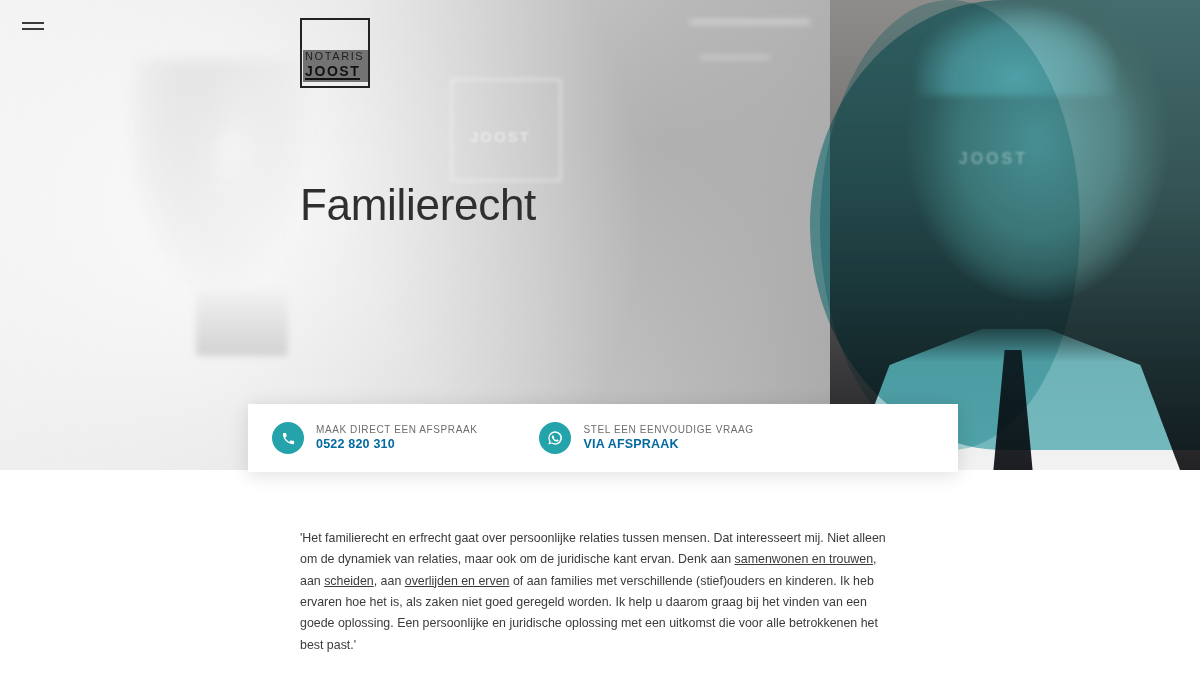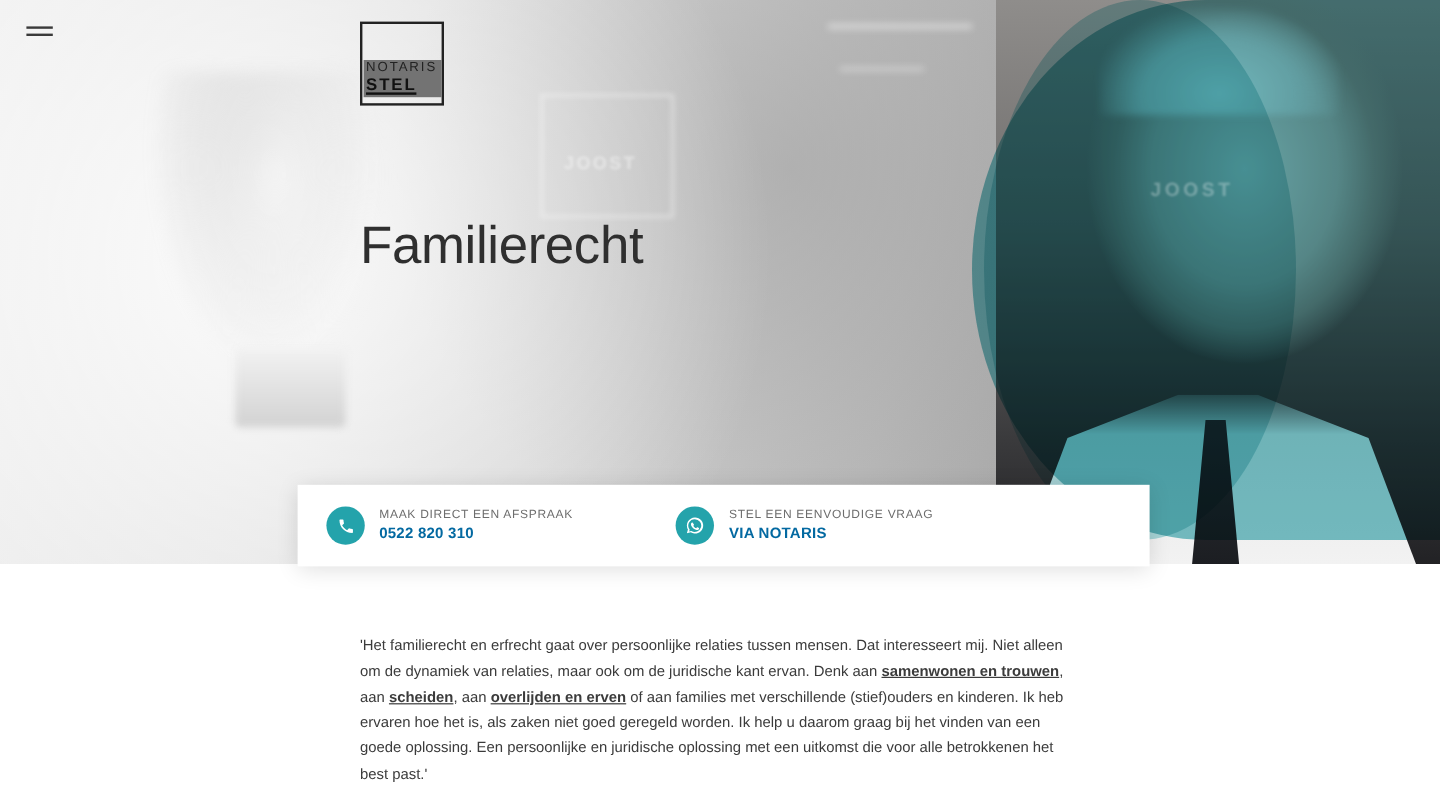--- a/index.html
+++ b/index.html
@@ -139,21 +139,21 @@
     font-size: 44px; line-height: 1.06; color: #2f2f2f; font-weight: 400;
     letter-spacing: -0.3px;
   }
   .hero-title span { display: block; }
 
   
   .contact-card {
     position: absolute; left: 248px; top: 404px; width: 710px; height: 68px;
     background: #ffffff;
     box-shadow: 0 3px 18px rgba(0,0,0,0.13);
-    display: flex; align-items: center; gap: 24px;
+    display: flex; align-items: center;
   }
   .contact-item { display: flex; align-items: center; }
   .contact-item.one { margin-left: 24px; }
   .contact-item.two { margin-left: 62px; justify-content: flex-end; }
   .circle-icon {
     width: 32px; height: 32px; border-radius: 50%;
     background: #24a3ab; color: #fff;
     display: flex; align-items: center; justify-content: center;
     font-size: 15px; flex: 0 0 auto;
   }
@@ -166,21 +166,21 @@
   }
   .contact-text .bottom.plain { font-weight: 700; }
 
   
   .content {
     position: absolute; left: 300px; top: 528px; width: 600px;
   }
   .content p {
     font-size: 12.4px; line-height: 1.72; color: #3b3b3b; margin-bottom: 17px;
   }
-  .content a { color: #3b3b3b; text-decoration: underline; font-weight: bold; }
+  .content a { color: #3b3b3b; text-decoration: underline; }
 
   
   .bottom-edge {
     position: absolute; left: 0; bottom: 0; width: 1200px; height: 2px;
     background: #ffffff;
   }
 </style>
 </head>
 <body>
 
@@ -208,21 +208,21 @@
   </div>
 
   <div class="hamburger">
     <span></span>
     <span></span>
   </div>
 
   <a class="logo" href="#"></a>
   <div class="logo-text">
     <div class="l1">NOTARIS</div>
-    <div class="l2">STEL</div>
+    <div class="l2">JOOST</div>
   </div>
 
   <h1 class="hero-title">
     <span>Familierecht</span>
   </h1>
 
   <div class="contact-card">
 
     <div class="contact-item one">
       <div class="circle-icon">
@@ -237,21 +237,21 @@
     </div>
 
     <div class="contact-item two">
       <div class="circle-icon">
         <svg width="16" height="16" viewBox="0 0 24 24" fill="#ffffff" aria-hidden="true">
           <path d="M12 2a10 10 0 0 0-8.6 15l-1.3 4.6 4.8-1.3A10 10 0 1 0 12 2zm0 2a8 8 0 1 1-4.2 14.8l-.4-.2-2.5.7.7-2.4-.3-.4A8 8 0 0 1 12 4zm-3.2 4c-.2 0-.5.1-.7.4-.3.3-.9.9-.9 2.1s.9 2.4 1 2.6c.1.2 1.7 2.8 4.3 3.8 2.1.8 2.6.7 3 .6.5 0 1.5-.6 1.7-1.2.2-.6.2-1.1.1-1.2l-.6-.3s-1.3-.6-1.5-.7c-.2-.1-.4-.1-.5.1l-.7.9c-.1.2-.3.2-.5.1-.2-.1-1-.4-1.9-1.2-.7-.6-1.2-1.4-1.3-1.6-.1-.2 0-.3.1-.4l.4-.5c.1-.2.2-.3.2-.5 0-.1 0-.3-.1-.4L9.4 8.4c-.2-.4-.4-.4-.6-.4z"></path>
         </svg>
       </div>
       <div class="contact-text">
         <div class="top">STEL EEN EENVOUDIGE VRAAG</div>
-        <div class="bottom plain">VIA NOTARIS</div>
+        <div class="bottom plain">VIA AFSPRAAK</div>
       </div>
     </div>
 
   </div>
 
   <div class="content">
     <p><span>'Het familierecht en erfrecht gaat over persoonlijke relaties tussen mensen. Dat interesseert mij. Niet alleen om de dynamiek van relaties, maar ook om de juridische kant ervan. Denk aan </span><a href="#">samenwonen en trouwen</a><span>, aan </span><a href="#">scheiden</a><span>, aan </span><a href="#">overlijden en erven</a><span> of aan families met verschillende (stief)ouders en kinderen. Ik heb ervaren hoe het is, als zaken niet goed geregeld worden. Ik help u daarom graag bij het vinden van een goede oplossing. Een persoonlijke en juridische oplossing met een uitkomst die voor alle betrokkenen het best past.'</span></p>
     <p>Joost Bruggemann is zijn professionele carrière begonnen bij Kienhuis Hoving, advocaten en notarissen. Hij gaf leiding aan de vakgroep familierecht. Na deze periode heeft hij zijn deskundigheid uitgebreid bij PricewaterhouseCoopers en Landwell (thans Van Doorne, advocaten en notarissen). Hij was verantwoordelijk voor de advisering op het gebied van estateplanning. In 2004 werd Joost Bruggemann benoemd tot notaris en daarmee ook partner bij Lexis Notarissen. Vanaf 2017 vormt Notaris Joost een niche kantoor van Lexis Notarissen.</p>
   </div>
 

